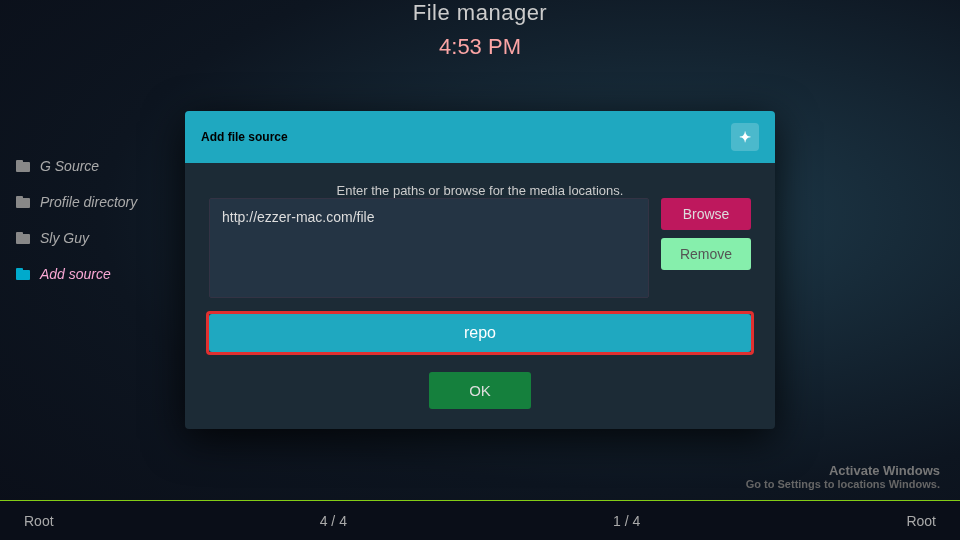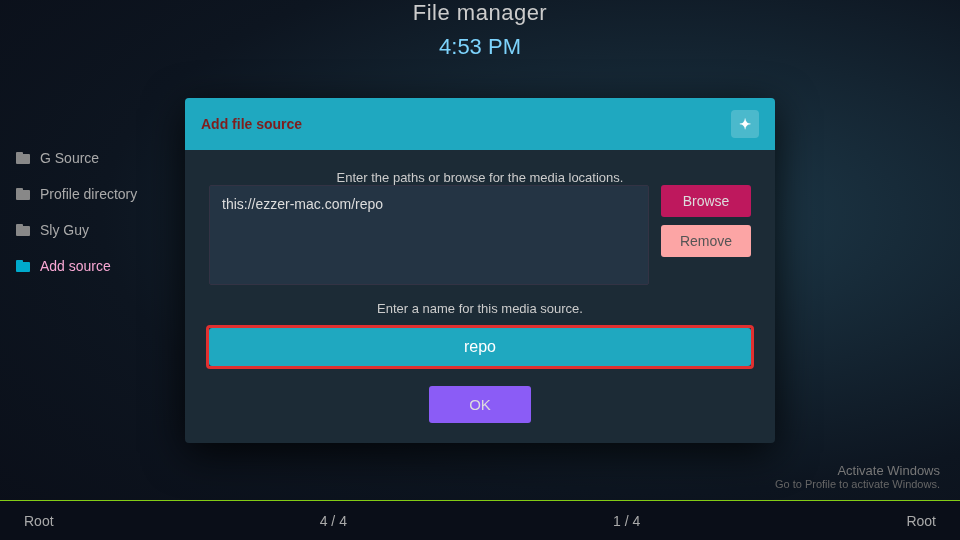--- a/index.html
+++ b/index.html
@@ -34,34 +34,35 @@
     }
 
     .header-title {
       color: #ccc;
       font-size: 22px;
       font-weight: 300;
       letter-spacing: 0.5px;
     }
 
     .header-time {
-      color: #7dd3fc;
+      color: #fca5a5;
       font-size: 22px;
       font-weight: 300;
     }
 
     
     .sidebar {
       position: absolute;
-      top: 60px;
+      top: 68px;
       left: 0;
       width: 166px;
       bottom: 40px;
       padding: 80px 0 0 0;
       z-index: 10;
+      font-style: italic;
     }
 
     .sidebar-item {
       display: flex;
       align-items: center;
       padding: 10px 16px;
       color: #aaa;
       font-size: 14px;
       cursor: pointer;
       gap: 10px;
@@ -124,20 +125,21 @@
       font-size: 14px;
     }
 
     
     .windows-watermark {
       position: absolute;
       bottom: 50px;
       right: 20px;
       text-align: right;
       z-index: 5;
+      font-weight: bold;
     }
 
     .windows-watermark .line1 {
       color: #777;
       font-size: 13px;
     }
 
     .windows-watermark .line2 {
       color: #666;
       font-size: 11px;
@@ -164,22 +166,22 @@
 
     .dialog-header {
       background: #1fa8c0;
       padding: 12px 16px;
       display: flex;
       align-items: center;
       justify-content: space-between;
     }
 
     .dialog-header-title {
-      color: #7f1d1d;
-      font-size: 14px;
+      color: #000000;
+      font-size: 12px;
       font-weight: 600;
     }
 
     .kodi-icon {
       width: 28px;
       height: 28px;
       background: rgba(255,255,255,0.2);
       border-radius: 4px;
       display: flex;
       align-items: center;
@@ -233,21 +235,21 @@
       border: none;
       font-family: Arial, sans-serif;
     }
 
     .btn-dark {
       background: #be185d;
       color: #ddd;
     }
 
     .btn-dark.disabled {
-      background: #fca5a5;
+      background: #86efac;
       color: #555;
       cursor: default;
     }
 
     .name-instruction {
       color: #ccc;
       font-size: 13px;
       text-align: center;
       margin-bottom: 12px;
     }
@@ -284,21 +286,21 @@
       gap: 20px;
     }
 
     .btn-action {
       padding: 10px 40px;
       border-radius: 3px;
       font-size: 15px;
       cursor: pointer;
       border: none;
       font-family: Arial, sans-serif;
-      background: #8b5cf6;
+      background: #15803d;
       color: #ddd;
     }
   </style>
 </head>
 <body>
 
 <div class="bg"></div>
 
 <div class="header">
   <span class="header-title">File manager</span>
@@ -319,43 +321,42 @@
     <span>Sly Guy</span>
   </div>
   <div class="sidebar-item active">
     <span class="folder-icon"></span>
     <span>Add source</span>
   </div>
 </div>
 
 <div class="windows-watermark">
   <div class="line1">Activate Windows</div>
-  <div class="line2">Go to Profile to activate Windows.</div>
+  <div class="line2">Go to Settings to locations Windows.</div>
 </div>
 
 <div class="modal-overlay">
   <div class="dialog">
 
     <div class="dialog-header">
       <span class="dialog-header-title">Add file source</span>
       <div class="kodi-icon">✦</div>
     </div>
 
     <div class="dialog-body">
       <div class="dialog-instruction">Enter the paths or browse for the media locations.</div>
 
       <div class="dialog-row">
-        <div class="path-box">this://ezzer-mac.com/repo</div>
+        <div class="path-box">http://ezzer-mac.com/file</div>
         <div class="side-buttons">
           <button class="btn btn-dark">Browse</button>
           <button class="btn btn-dark disabled">Remove</button>
         </div>
       </div>
 
-      <div class="name-instruction">Enter a name for this media source.</div>
 
       <div class="name-input-wrapper">
         <input class="name-input" type="text" value="repo" style="">
         <div class="name-input-highlight"></div>
       </div>
 
       <div class="dialog-actions">
         <button class="btn-action">OK</button>
       </div>
     </div>

